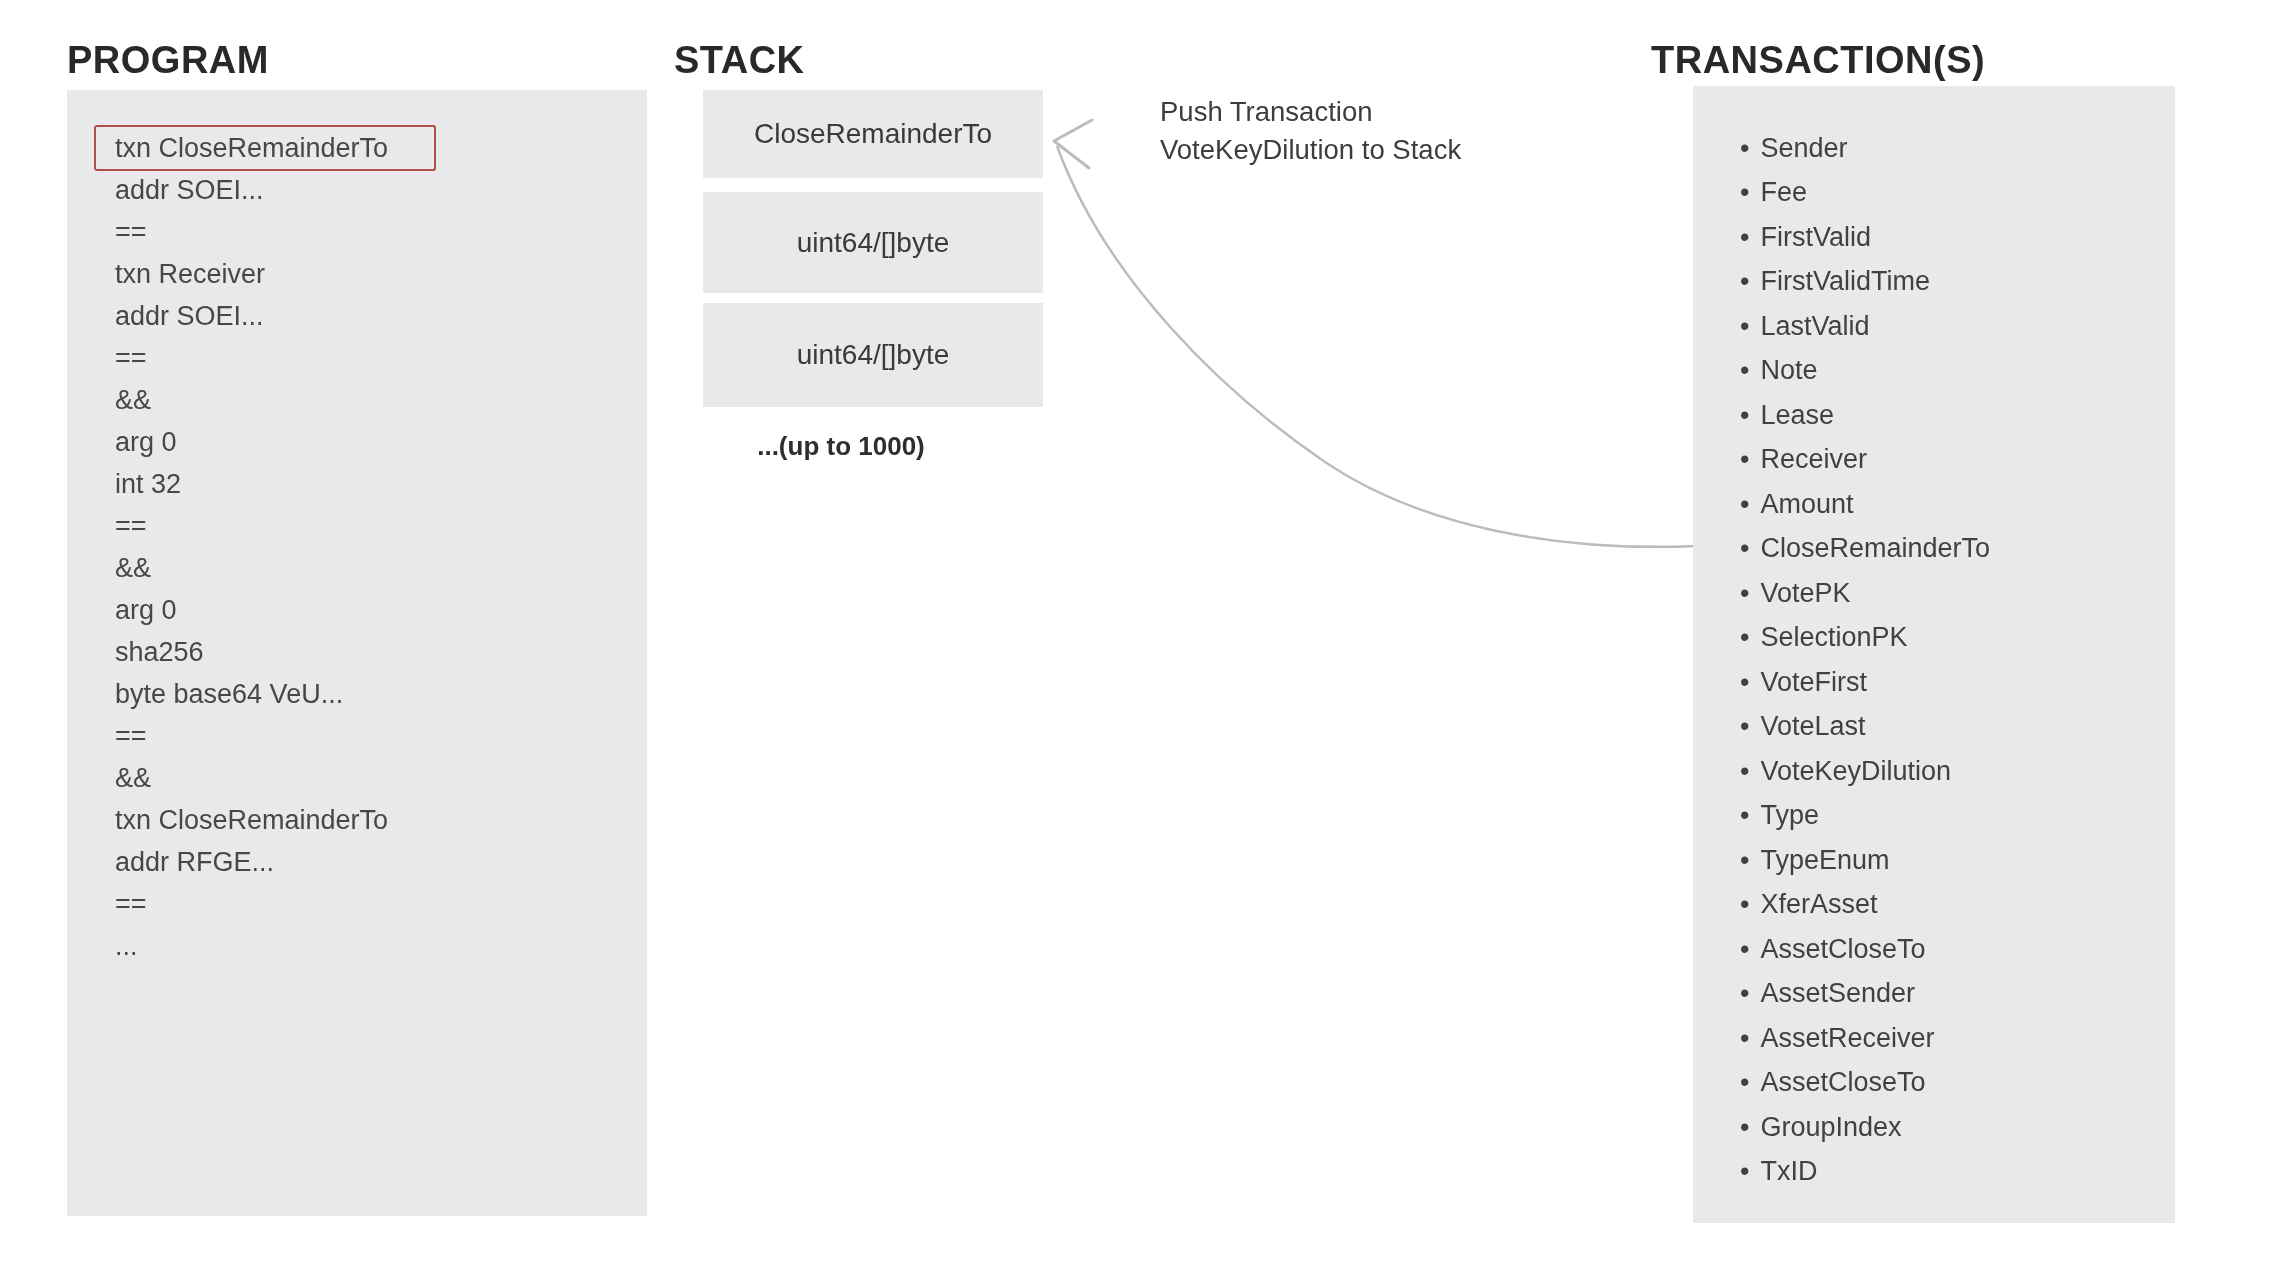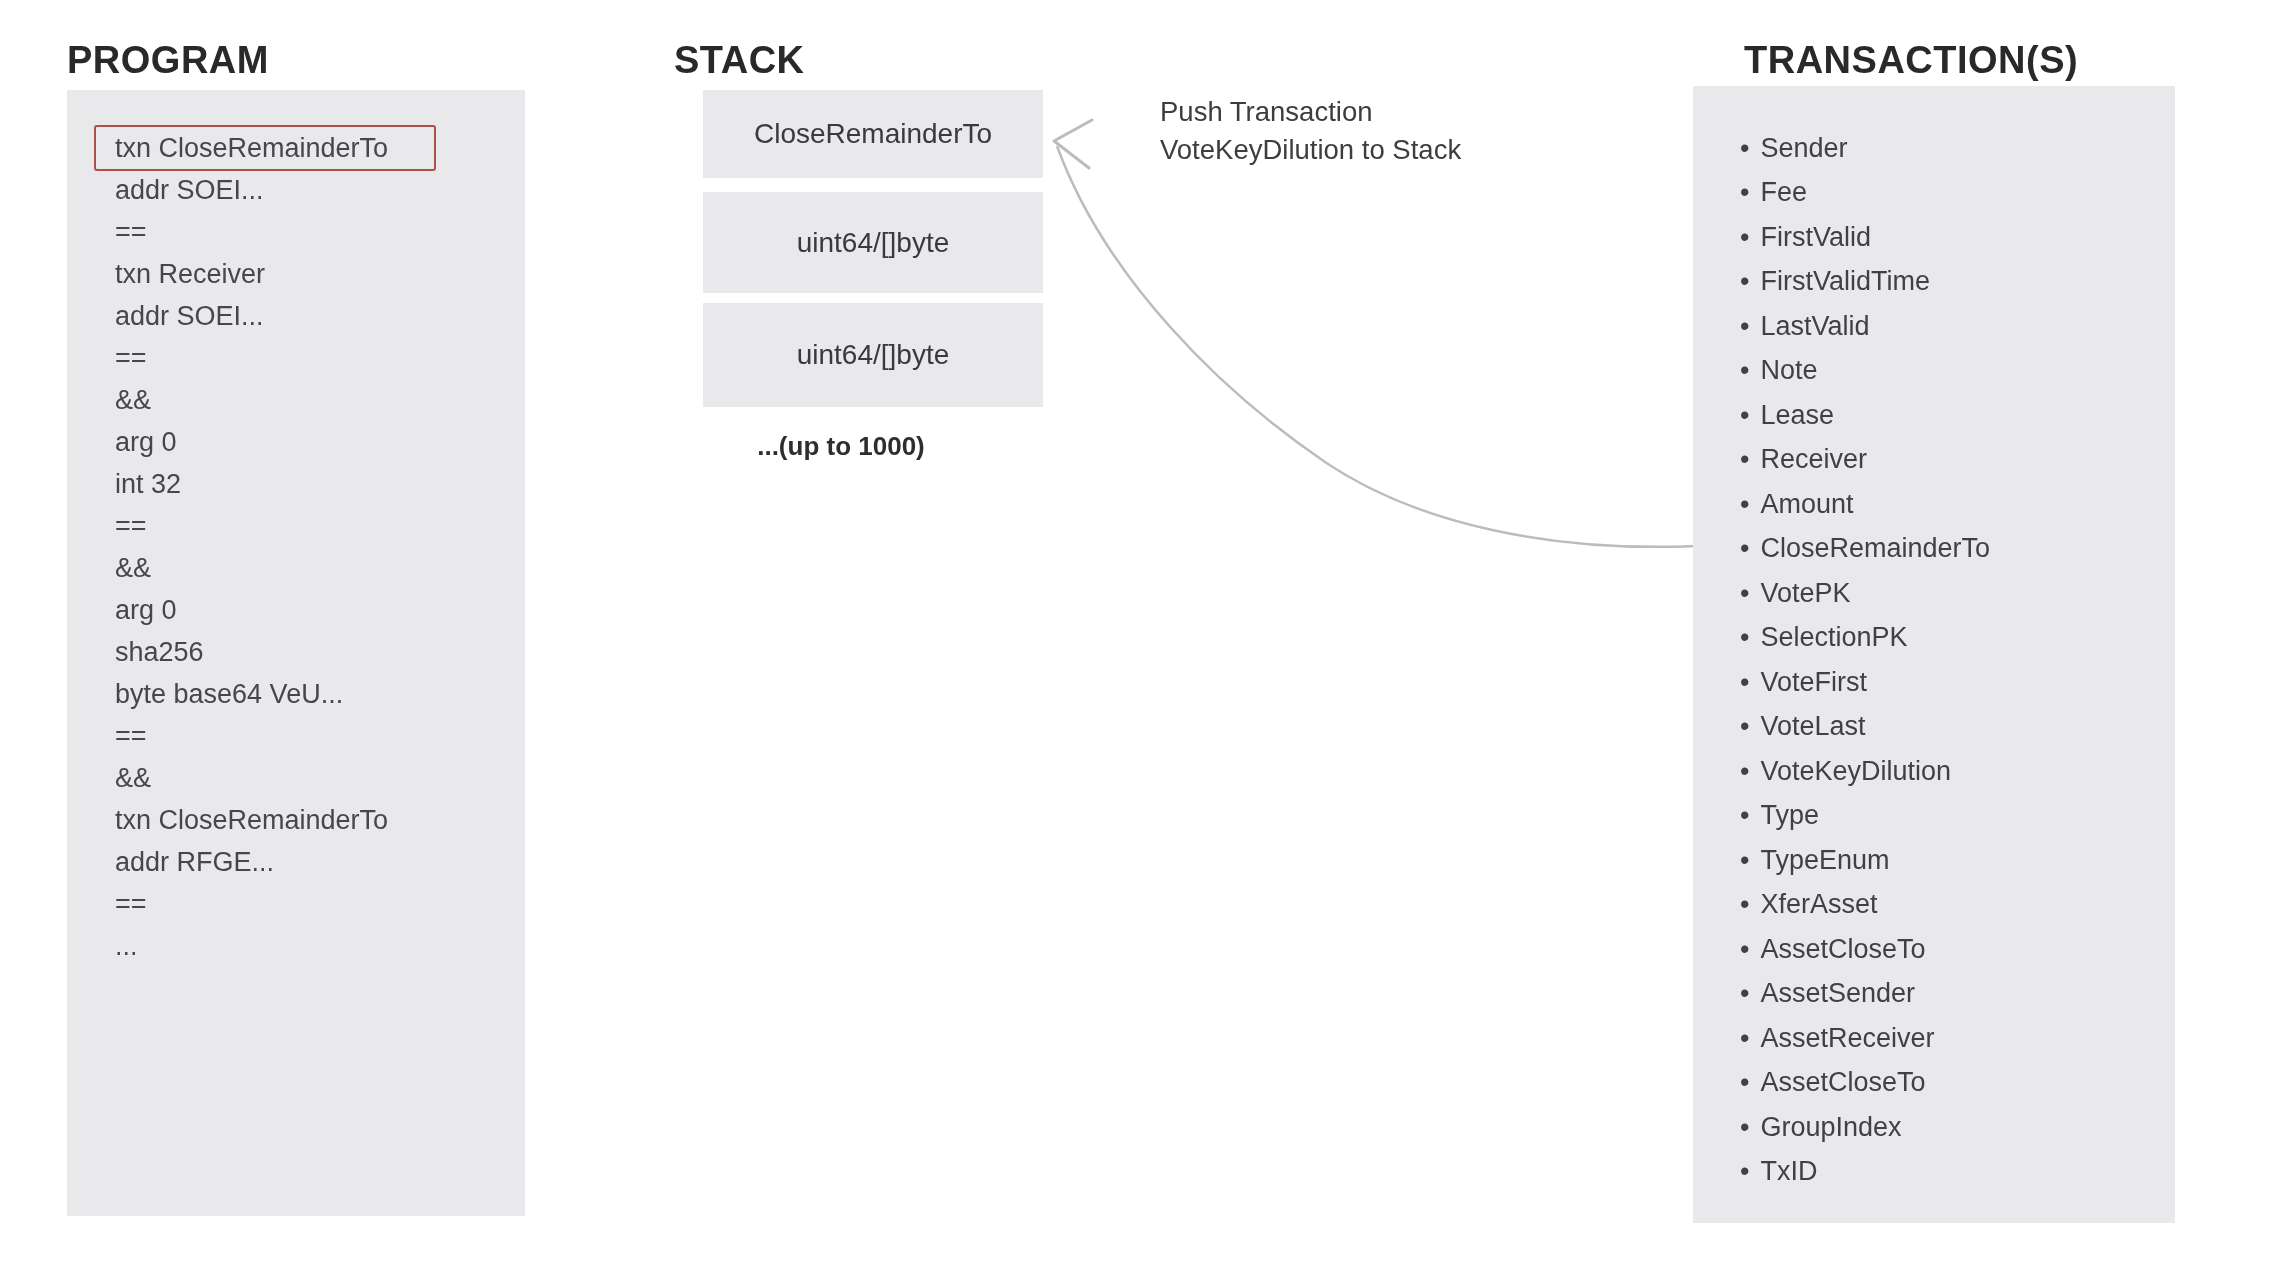--- a/index.html
+++ b/index.html
@@ -19,28 +19,28 @@
     height: 44px;
     line-height: 44px;
     text-align: left;
     font-size: 38px;
     font-weight: 600;
     letter-spacing: 0.5px;
     color: #29292b;
   }
   .program-title      { left: 67px;   width: 486px; }
   .stack-title        { left: 674px;  width: 340px; }
-  .transactions-title { left: 1744px; width: 482px; }
+  .transactions-title { left: 1651px; width: 482px; }
 
   
   .panel {
     position: absolute;
     background: #e9e9eb;
   }
-  .program-panel      { left: 67px;   top: 90px; width: 458px; height: 1126px; }
+  .program-panel      { left: 67px;   top: 90px; width: 580px; height: 1126px; }
   .transactions-panel { left: 1693px; top: 86px; width: 482px; height: 1137px; }
 
   
   .program-lines {
     list-style: none;
     margin: 0;
     padding: 37px 0 0 48px;
   }
   .program-lines li {
     height: 42px;

